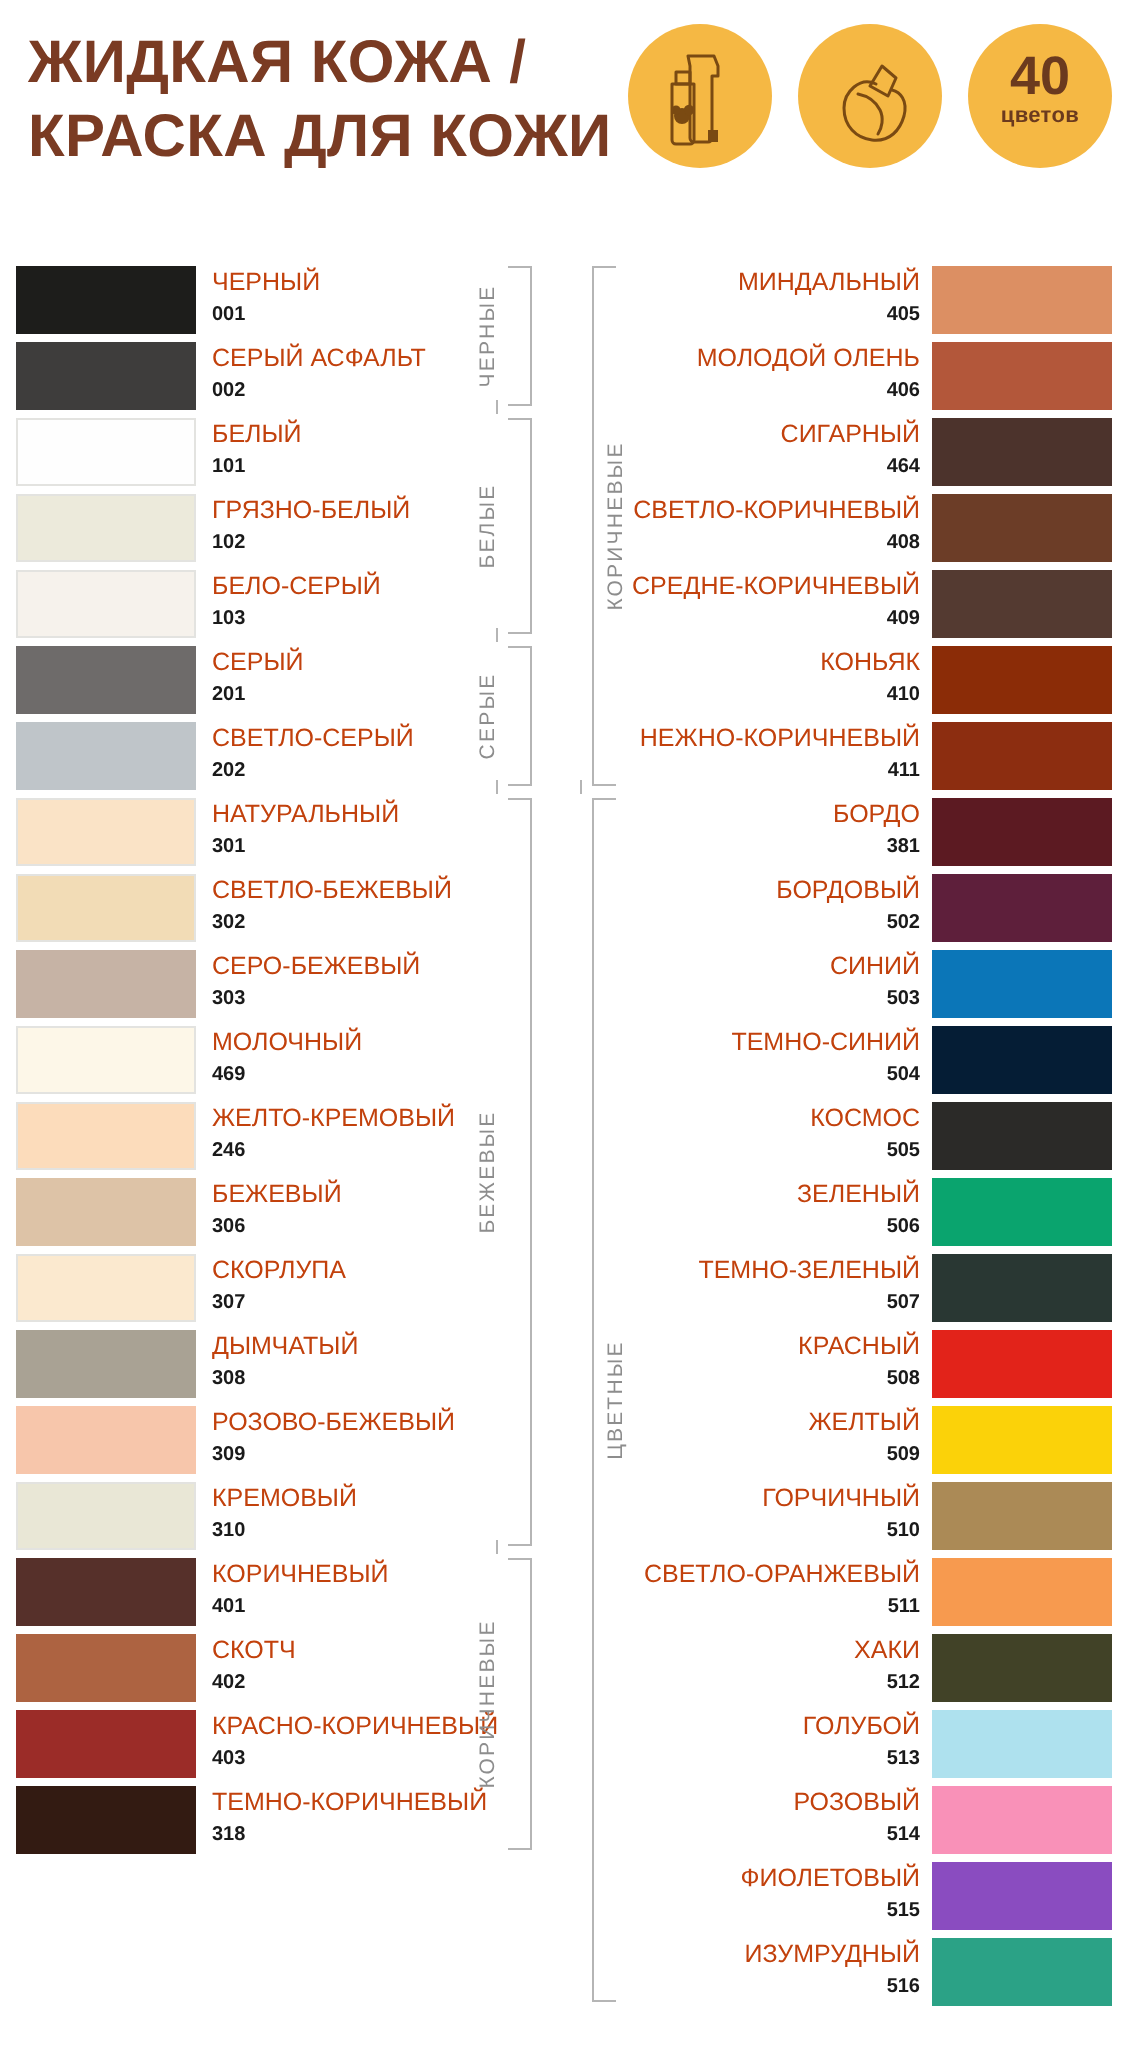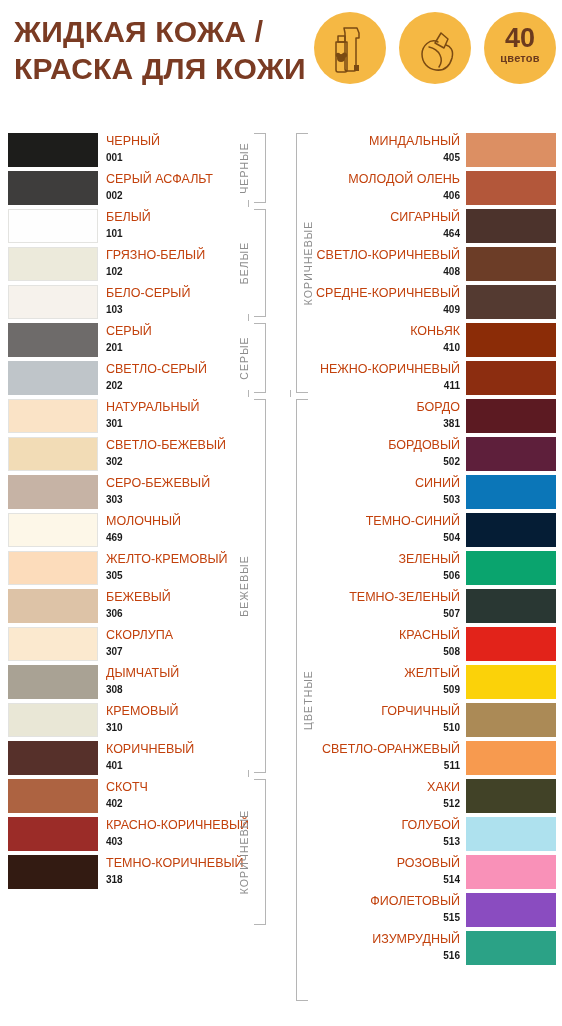--- a/index.html
+++ b/index.html
@@ -221,38 +221,43 @@
       <div class="code">303</div>
     </div>
     <div class="row" style="top: 0px;">
       <div class="sw bordered" style="background: rgb(253, 247, 232);"></div>
       <div class="lbl">МОЛОЧНЫЙ</div>
       <div class="code">469</div>
     </div>
     <div class="row" style="top: 0px;">
       <div class="sw bordered" style="background: rgb(252, 220, 187);"></div>
       <div class="lbl">ЖЕЛТО-КРЕМОВЫЙ</div>
-      <div class="code">305</div>
+      <div class="code">246</div>
     </div>
     <div class="row" style="top: 0px;">
       <div class="sw" style="background: rgb(221, 195, 167);"></div>
       <div class="lbl">БЕЖЕВЫЙ</div>
       <div class="code">306</div>
     </div>
     <div class="row" style="top: 0px;">
       <div class="sw bordered" style="background: rgb(251, 233, 207);"></div>
       <div class="lbl">СКОРЛУПА</div>
       <div class="code">307</div>
     </div>
     <div class="row" style="top: 0px;">
       <div class="sw" style="background: rgb(169, 162, 148);"></div>
       <div class="lbl">ДЫМЧАТЫЙ</div>
       <div class="code">308</div>
     </div>
     <div class="row" style="top: 0px;">
+      <div class="sw" style="background: rgb(247, 198, 171);"></div>
+      <div class="lbl">РОЗОВО-БЕЖЕВЫЙ</div>
+      <div class="code">309</div>
+    </div>
+    <div class="row" style="top: 0px;">
       <div class="sw bordered" style="background: rgb(233, 231, 214);"></div>
       <div class="lbl">КРЕМОВЫЙ</div>
       <div class="code">310</div>
     </div>
     <div class="bracket" style="top: 267px; height: 374px;"></div>
     <div class="tick" style="top: 258px; left: 248px;"></div>
     <div class="bracket-label" style="top: 454px;">БЕЖЕВЫЕ</div>
     <div class="row" style="top: 0px;">
       <div class="sw" style="background: rgb(86, 48, 42);"></div>
       <div class="lbl">КОРИЧНЕВЫЙ</div>
@@ -329,20 +334,25 @@
       <div class="sw" style="background: rgb(11, 118, 184);"></div>
       <div class="lbl">СИНИЙ</div>
       <div class="code">503</div>
     </div>
     <div class="row" style="top: 0px;">
       <div class="sw" style="background: rgb(5, 29, 53);"></div>
       <div class="lbl">ТЕМНО-СИНИЙ</div>
       <div class="code">504</div>
     </div>
     <div class="row" style="top: 0px;">
+      <div class="sw" style="background: rgb(43, 42, 40);"></div>
+      <div class="lbl">КОСМОС</div>
+      <div class="code">505</div>
+    </div>
+    <div class="row" style="top: 0px;">
       <div class="sw" style="background: rgb(10, 164, 110);"></div>
       <div class="lbl">ЗЕЛЕНЫЙ</div>
       <div class="code">506</div>
     </div>
     <div class="row" style="top: 0px;">
       <div class="sw" style="background: rgb(41, 55, 51);"></div>
       <div class="lbl">ТЕМНО-ЗЕЛЕНЫЙ</div>
       <div class="code">507</div>
     </div>
     <div class="row" style="top: 0px;">

